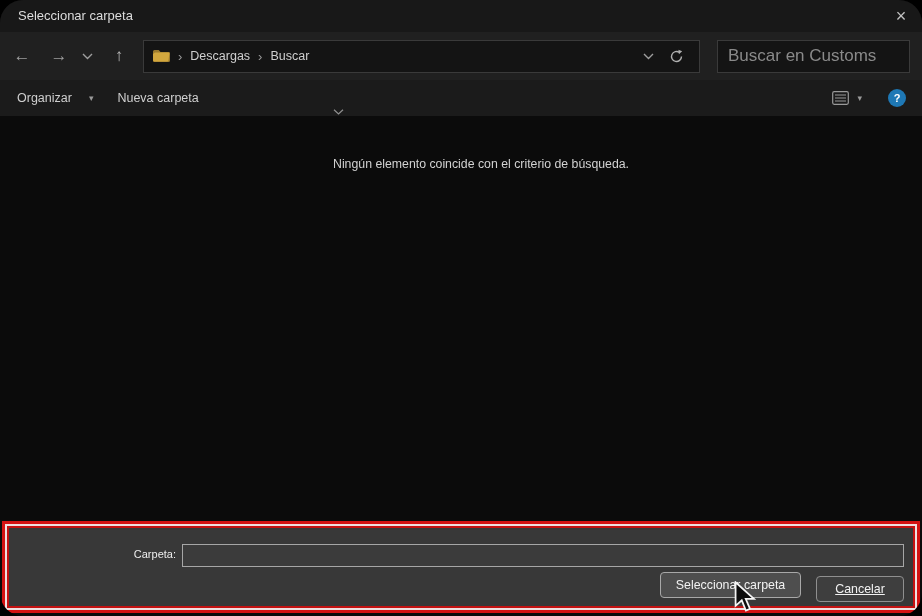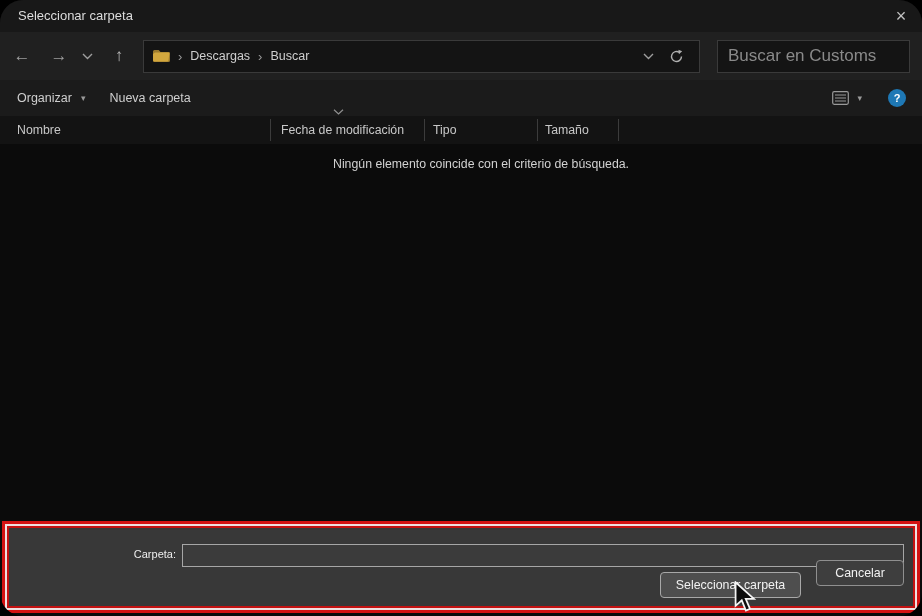--- a/index.html
+++ b/index.html
@@ -31,21 +31,21 @@
   .addr-drop { width:26px; text-align:center; }
   .addr-refresh { width:30px; display:flex; align-items:center; justify-content:center; }
   .searchbox { margin-left:17px; width:193px; height:33px; background:#141414;
                border:1px solid #3a3a3a; display:flex; align-items:center; padding:0 10px; }
   .searchbox input { flex:1; background:transparent; border:none; outline:none;
                      color:#3b82f6; font-size:17px; font-family:inherit; }
   .searchbox input::placeholder { color:#8a8a8a; }
   
   .cmdbar { position:absolute; top:80px; left:0; right:0; height:36px; background:#1b1b1b;
             display:flex; align-items:center; font-size:12.5px; color:#cfcfcf; }
-  .cmd-organize { margin-left:17px; display:flex; align-items:center; gap:9px; }
+  .cmd-organize { margin-left:17px; display:flex; align-items:center; gap:17px; }
   .cmd-newfolder { margin-left:24px; }
   .cmd-right { margin-left:auto; display:flex; align-items:center; }
   .view-btn { display:flex; align-items:center; gap:8px; margin-right:26px; }
   .tri { color:#9a9a9a; font-size:9px; }
   .help-btn { width:18px; height:18px; border-radius:50%; background:#1e78b5; color:#fff;
               font-size:11px; font-weight:bold; display:flex; align-items:center; justify-content:center;
               margin-right:16px; }
   
   .headers { position:absolute; top:116px; left:0; right:0; height:28px; background:#131313;
              font-size:12.3px; color:#c8c8c8; }
@@ -62,21 +62,21 @@
   .hl-mid { width:100%; height:100%; border:2px solid #efe0e0; }
   .hl-inner { width:100%; height:100%; border:2px solid #c41212; background:#383838; }
   .folder-label { position:absolute; left:90px; top:548px; width:86px; text-align:right;
                   font-size:11px; color:#ededed; }
   .folder-input { position:absolute; left:182px; top:544px; width:722px; height:23px;
                   background:#3b3b3b; border:1px solid #a6a6a6; color:#e8e8e8;
                   font-size:12.5px; font-family:inherit; padding:0 6px; outline:none; }
   .btn { position:absolute; height:26px; border-radius:4px; font-size:12.4px; color:#f2f2f2;
          display:flex; align-items:center; justify-content:center; font-family:inherit; }
   .btn-select { left:660px; top:572px; width:141px; background:#4e4e4e; border:1px solid #a8a8a8; }
-  .btn-cancel { left:816px; top:560px; width:88px; background:#3e3e3e; border:1px solid #8f8f8f; }
+  .btn-cancel { left:816px; top:576px; width:88px; background:#3e3e3e; border:1px solid #8f8f8f;text-decoration:underline; }
   .cursor { position:absolute; left:734px; top:581px; z-index:50; }
   svg { display:block; }
 </style>
 </head>
 <body>
 
 <div class="window">
 
   <div class="titlebar">
     <span class="title-text">Seleccionar carpeta</span>
@@ -150,30 +150,20 @@
           <line x1="3" y1="10" x2="14" y2="10" stroke="#9a9a9a" stroke-width="1.2"></line>
         </svg>
         <span class="tri">▾</span>
       </div>
       <div class="help-btn">
         <span>?</span>
       </div>
     </div>
   </div>
 
-  <div class="headers">
-    <span class="hdr" style="left:17px">Nombre</span>
-    <span class="hdr" style="left:281px">Fecha de modificación</span>
-    <span class="hdr" style="left:433px">Tipo</span>
-    <span class="hdr" style="left:545px">Tamaño</span>
-    <span class="hdr-sep" style="left:270px"></span>
-    <span class="hdr-sep" style="left:424px"></span>
-    <span class="hdr-sep" style="left:537px"></span>
-    <span class="hdr-sep" style="left:618px"></span>
-  </div>
   <svg class="sort-chevron" width="11" height="6" viewBox="0 0 11 6">
     <polyline points="1,0.8 5.5,5 10,0.8" fill="none" stroke="#909090" stroke-width="1.2"></polyline>
   </svg>
 
   <div class="content">
     <div class="empty-msg">Ningún elemento coincide con el criterio de búsqueda.</div>
   </div>
 
   <div class="hl-outer">
     <div class="hl-mid">

